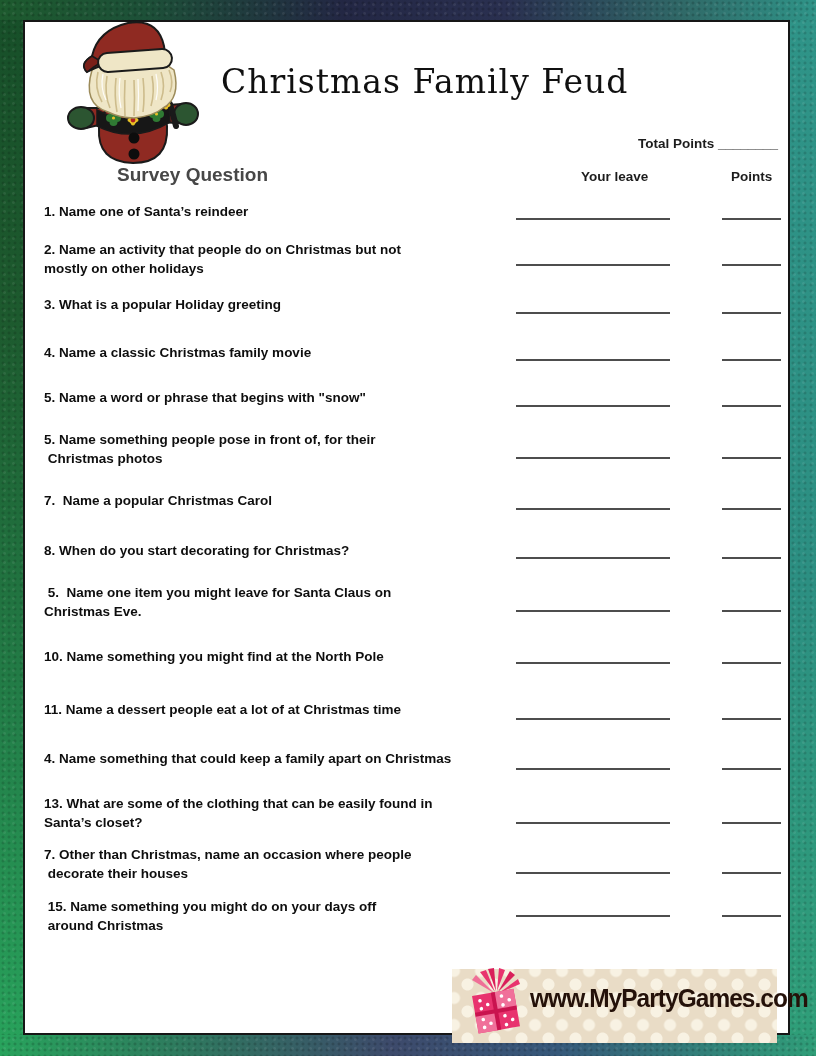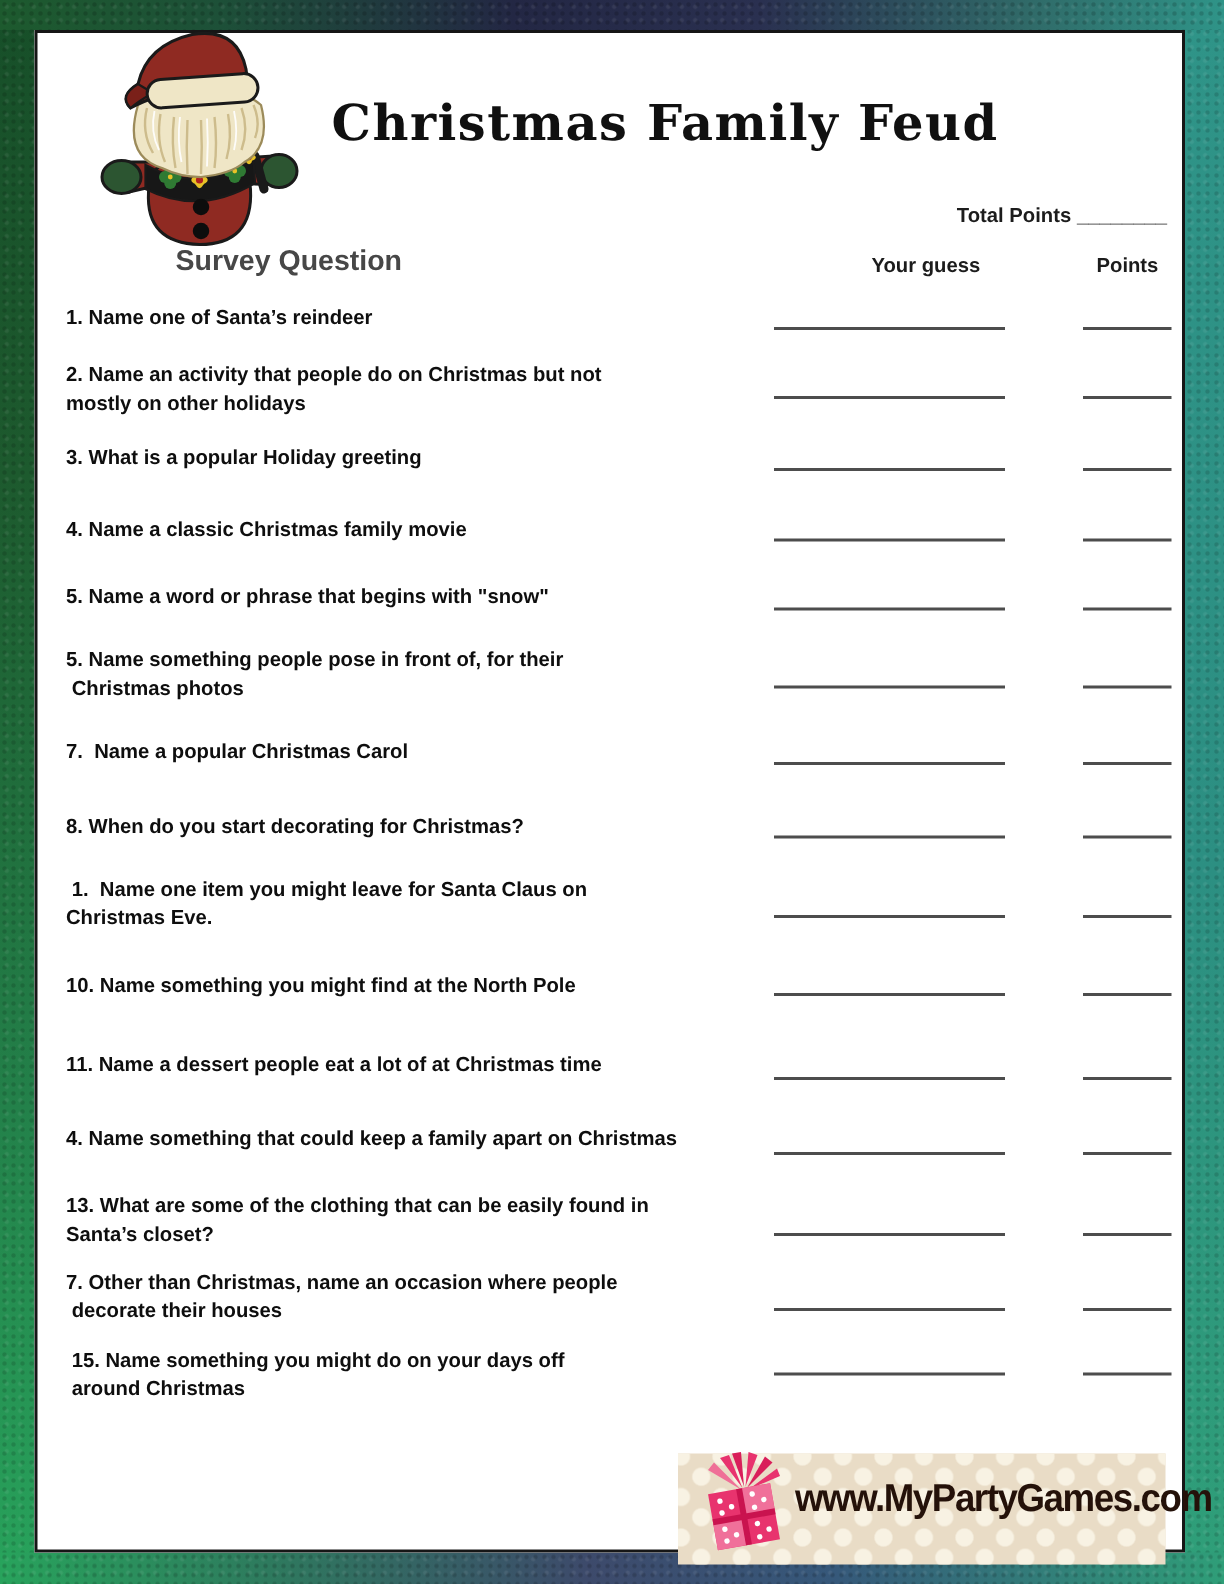--- a/index.html
+++ b/index.html
@@ -34,21 +34,21 @@
       linear-gradient(90deg,#28a35c 0%, #2e7a5e 22%, #3d4a6b 48%, #36587a 68%, #2f9e78 100%);
     background-size:6px 6px, 9px 9px, 100% 100%;}
   .page{
     position:absolute;left:23px;top:20px;right:26px;bottom:21px;
     background:#ffffff;border:2px solid #161616;box-sizing:border-box;z-index:3;
   }
   
   .santa{position:absolute;left:62px;top:12px;width:142px;height:154px;z-index:5;}
   .title{
     position:absolute;left:221px;top:62px;z-index:5;margin:0;
-    font-family:"DejaVu Serif",serif;font-weight:700;font-size:33px;color:#101010;
+    font-family:"DejaVu Serif",serif;font-weight:400;font-size:33px;color:#101010;
     letter-spacing:1px;white-space:nowrap;
   }
   .survey-label{
     position:absolute;left:117px;top:164px;z-index:5;
     font-size:19px;font-weight:bold;color:#474747;white-space:nowrap;
   }
   .total-points{
     position:absolute;right:38px;top:136px;z-index:5;
     font-size:13.5px;font-weight:bold;color:#1c1c1c;white-space:nowrap;
   }
@@ -158,21 +158,21 @@
 
   <path d="M25 60 Q17 52 30 44 Q36 18 66 11 Q96 6 102 34 L104 50 L44 52 Q32 56 25 60 Z" fill="#8f2a22" stroke="#1a1a1a" stroke-width="2"></path>
   <path d="M25 60 Q17 52 30 44 L40 50 Q31 55 25 60 Z" fill="#7a2019" stroke="#1a1a1a" stroke-width="1.5"></path>
 
   <rect x="36" y="39" width="74" height="19" rx="9.5" transform="rotate(-4 73 48)" fill="#efe6c6" stroke="#1a1a1a" stroke-width="2"></rect>
 </svg>
 
 <h1 class="title">Christmas Family Feud</h1>
 <div class="survey-label">Survey Question</div>
 <div class="total-points"><span>Total Points</span> <span>________</span></div>
-<div class="col-head guess">Your guess</div>
+<div class="col-head guess">Your leave</div>
 <div class="col-head points">Points</div>
 
 <div id="rows">
     <div class="row" style="top: 202px;">
     <div class="q">1. Name one of Santa’s reindeer</div>
     <div class="guess-line" style="top: 16px;"></div>
     <div class="points-line" style="top: 16px;"></div>
   </div>
     <div class="row" style="top: 240px;">
     <div class="q">2. Name an activity that people do on Christmas but not
@@ -205,21 +205,21 @@
     <div class="q">7.  Name a popular Christmas Carol</div>
     <div class="guess-line" style="top: 17px;"></div>
     <div class="points-line" style="top: 17px;"></div>
   </div>
     <div class="row" style="top: 541px;">
     <div class="q">8. When do you start decorating for Christmas?</div>
     <div class="guess-line" style="top: 16px;"></div>
     <div class="points-line" style="top: 16px;"></div>
   </div>
     <div class="row" style="top: 583px;">
-    <div class="q"> 1.  Name one item you might leave for Santa Claus on
+    <div class="q"> 5.  Name one item you might leave for Santa Claus on
 Christmas Eve.</div>
     <div class="guess-line" style="top: 27px;"></div>
     <div class="points-line" style="top: 27px;"></div>
   </div>
     <div class="row" style="top: 647px;">
     <div class="q">10. Name something you might find at the North Pole</div>
     <div class="guess-line" style="top: 15px;"></div>
     <div class="points-line" style="top: 15px;"></div>
   </div>
     <div class="row" style="top: 700px;">

